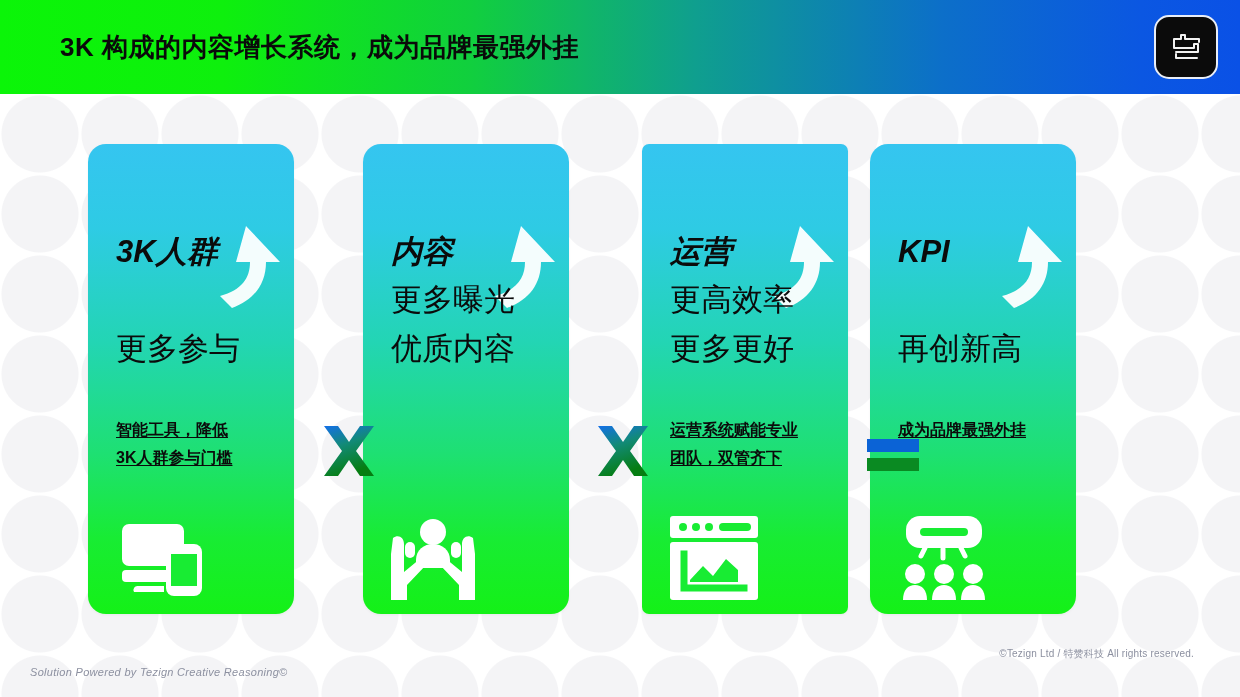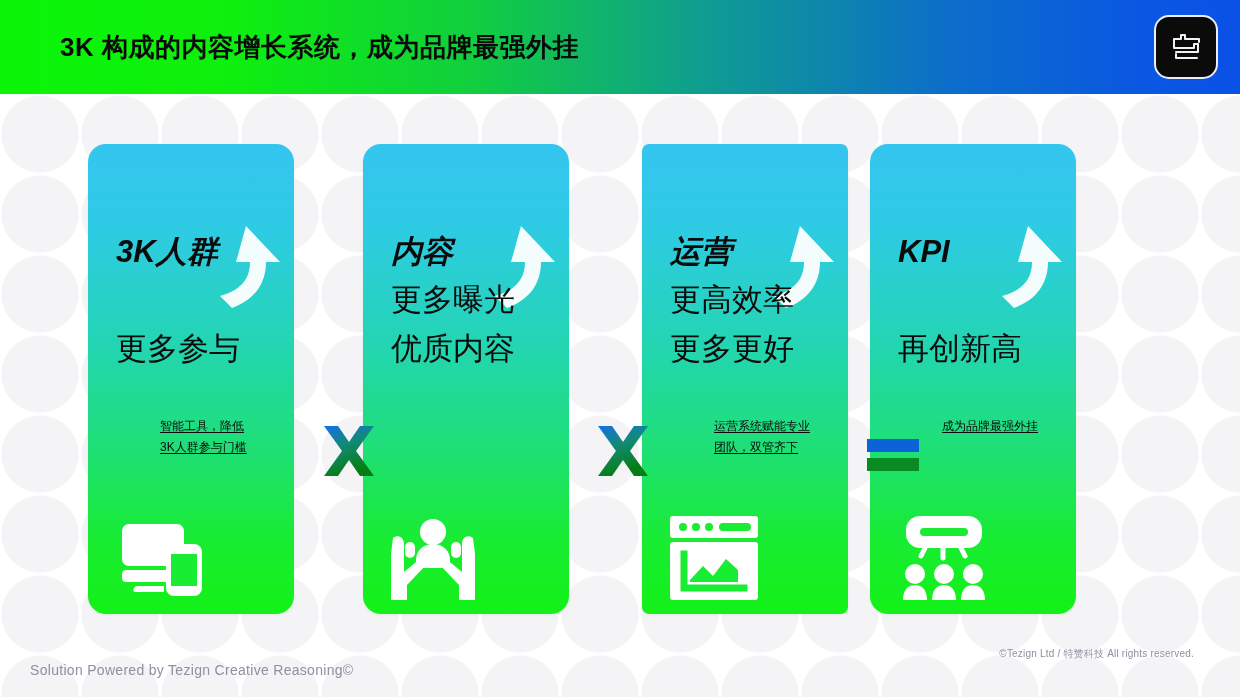--- a/index.html
+++ b/index.html
@@ -121,25 +121,24 @@
     letter-spacing: 0px;
   }
   .card-line.l1 { top: 139px; }
   .card-line.l2 { top: 188px; }
 
   .card-caption {
     position: absolute;
     left: 28px;
     top: 272px;
     width: 190px;
-    font-size: 12px;
-    font-weight: normal;
+    font-size: 16px;
+    font-weight: bold;
     color: #0b0b0b;
     line-height: 1.75;
-    margin-left: 44px;
   }
   .card-caption span {
     text-decoration: underline;
     text-underline-offset: 2px;
   }
 
   .card-icon {
     position: absolute;
     left: 28px;
     bottom: 8px;
@@ -158,24 +157,25 @@
     justify-content: center;
   }
   .op-x1 { left: 318px; top: 328px; width: 62px; height: 62px; }
   .op-x2 { left: 592px; top: 328px; width: 62px; height: 62px; }
   .op-eq { left: 862px; top: 340px; width: 62px; height: 46px; }
 
   
   .footer-left {
     position: absolute;
     left: 30px; bottom: 19px;
-    font-size: 14px;
+    font-size: 11px;
     color: #8c90a0;
     letter-spacing: 0.3px;
     z-index: 5;
+    font-style: italic;
   }
   .footer-right {
     position: absolute;
     right: 46px; bottom: 36px;
     font-size: 10px;
     color: #8c90a0;
     letter-spacing: 0.2px;
     z-index: 5;
   }
 </style>

